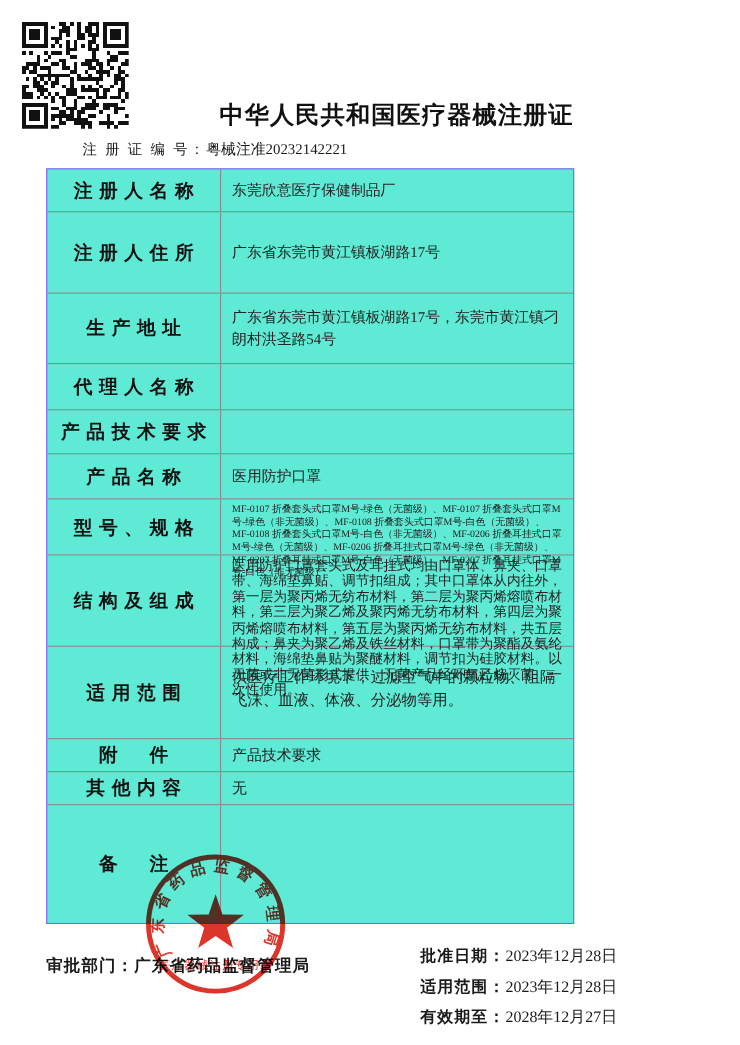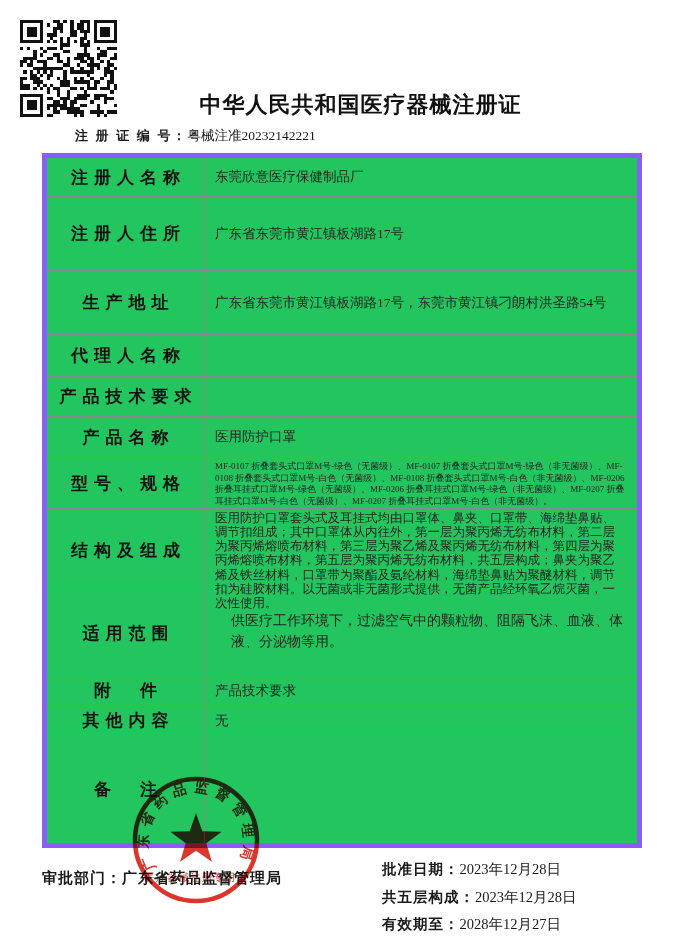--- a/index.html
+++ b/index.html
@@ -4,36 +4,36 @@
 <style>
   html,body{margin:0;padding:0;background:#fff;}
   body{width:673px;height:950px;position:relative;font-family:"Liberation Sans",sans-serif;color:#1a1a1a;overflow:hidden;}
 
   .qr{position:absolute;left:20px;top:20px;width:97px;height:97px;}
 
   .title{position:absolute;left:0;top:90px;width:100%;text-align:center;
          font-size:22px;font-weight:bold;letter-spacing:1px;color:#111;padding-left:24px;}
 
   .regline{position:absolute;left:75px;top:127px;font-size:13px;white-space:nowrap;}
-  .regline .lab{font-weight:bold;letter-spacing:2px;}
+  .regline .lab{font-weight:normal;letter-spacing:2px;}
   .regline .val{font-family:"Liberation Serif",serif;font-size:13.5px;letter-spacing:0;}
 
-  .cert-table{position:absolute;left:42px;top:153px;width:600px;
-              border:5px solid #8b5cf6;box-sizing:border-box;background:#22c55e;}
+  .cert-table{position:absolute;left:42px;top:153px;width:480px;
+              border:1px solid #8b5cf6;box-sizing:border-box;background:#5eead4;}
   .row{display:flex;box-sizing:border-box;border-bottom:1px solid #8a8a8a;}
   .row:last-child{border-bottom:none;}
   .cell-label{width:158px;flex:0 0 158px;box-sizing:border-box;border-right:1px solid #8a8a8a;
               display:flex;align-items:center;justify-content:center;
               font-weight:bold;font-size:17px;letter-spacing:6px;text-indent:6px;color:#111;}
   .cell-value{flex:1;box-sizing:border-box;display:flex;align-items:center;
               padding:4px 10px;font-family:"Liberation Serif",serif;font-size:13.5px;
               line-height:1.45;color:#222;}
   .r0{height:39px;}.r1{height:74px;}.r2{height:64px;}.r3{height:42px;}
   .r4{height:40px;}.r5{height:41px;justify-content:space-between;}.r6{height:51px;}.r7{height:83px;}
-  .r8{height:84px;gap:16px;}.r9{height:30px;}.r10{height:30px;text-align:center;}.r11{height:107px;}
+  .r8{height:84px;}.r9{height:30px;}.r10{height:30px;text-align:center;}.r11{height:107px;}
   .r6 .cell-value{font-size:9px;line-height:1.3;align-items:flex-start;padding-top:3px;letter-spacing:0;}
   .r7 .cell-value{font-size:12.5px;line-height:1.13;align-items:flex-start;padding-top:2px;}
   .r8 .cell-value{font-size:14px;align-items:flex-start;padding-top:18px;line-height:1.5;}
 
   .seal{position:absolute;left:116px;top:760px;width:160px;height:160px;
         mix-blend-mode:multiply;opacity:.93;pointer-events:none;z-index:5;}
   .seal .arc-text{font-size:14px;letter-spacing:6.5px;font-weight:bold;
                   font-family:"Liberation Serif",serif;}
   .seal .seal-sub{font-size:10.5px;letter-spacing:1px;font-family:"Liberation Serif",serif;}
 
@@ -521,18 +521,18 @@
 
 <div class="approval">
   <span class="lab">审批部门：</span><span>广东省药品监督管理局</span>
 </div>
 
 <div class="dates">
   <div class="date-line">
     <span class="lab">批准日期：</span><span class="val">2023年12月28日</span>
   </div>
   <div class="date-line">
-    <span class="lab">共五层构成：</span><span class="val">2023年12月28日</span>
+    <span class="lab">适用范围：</span><span class="val">2023年12月28日</span>
   </div>
   <div class="date-line">
     <span class="lab">有效期至：</span><span class="val">2028年12月27日</span>
   </div>
 </div>
 
 </body></html>

